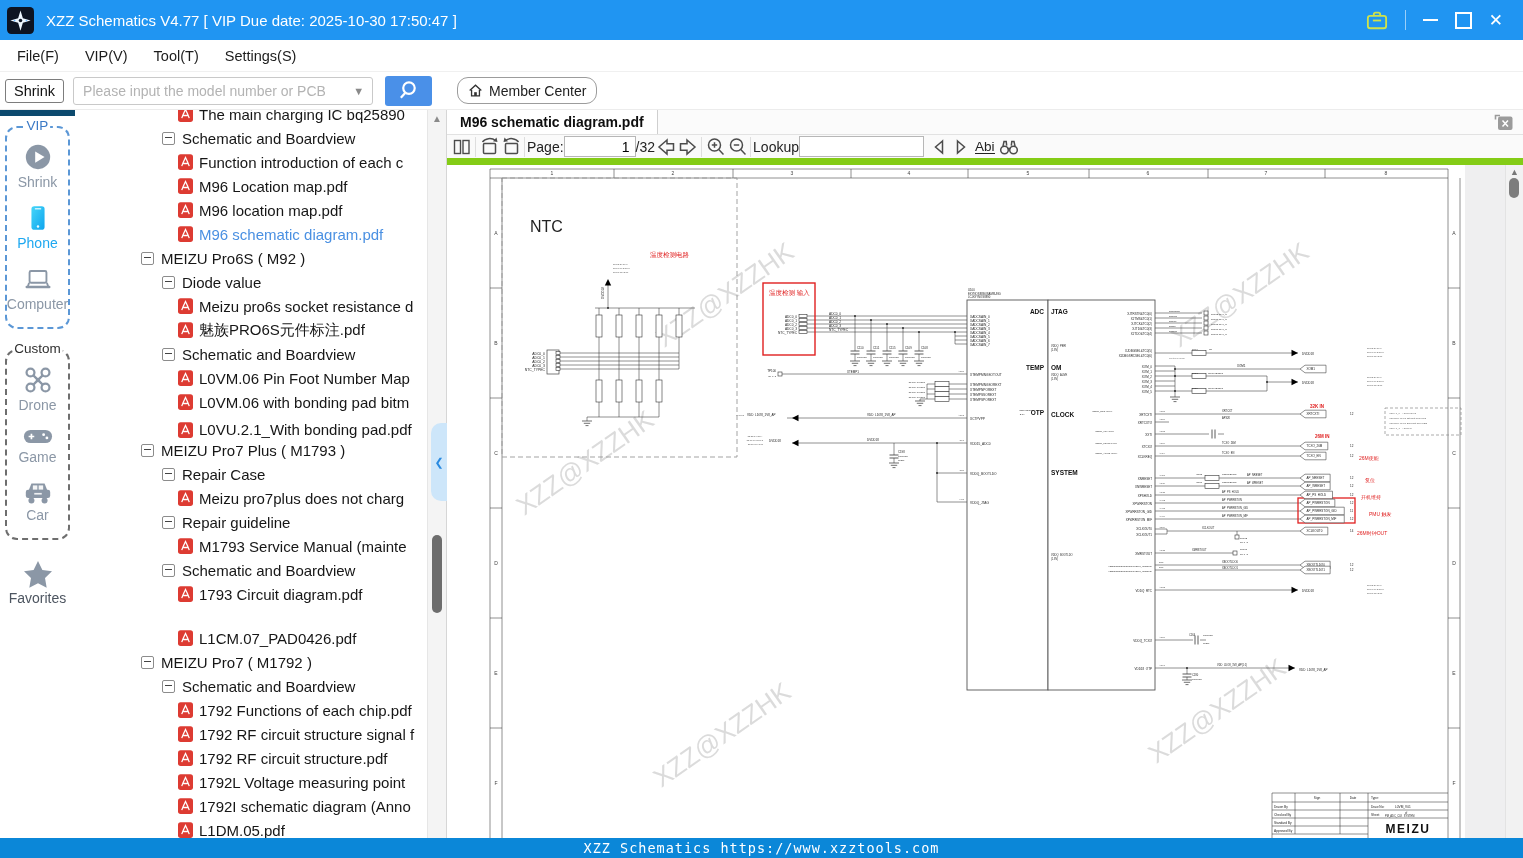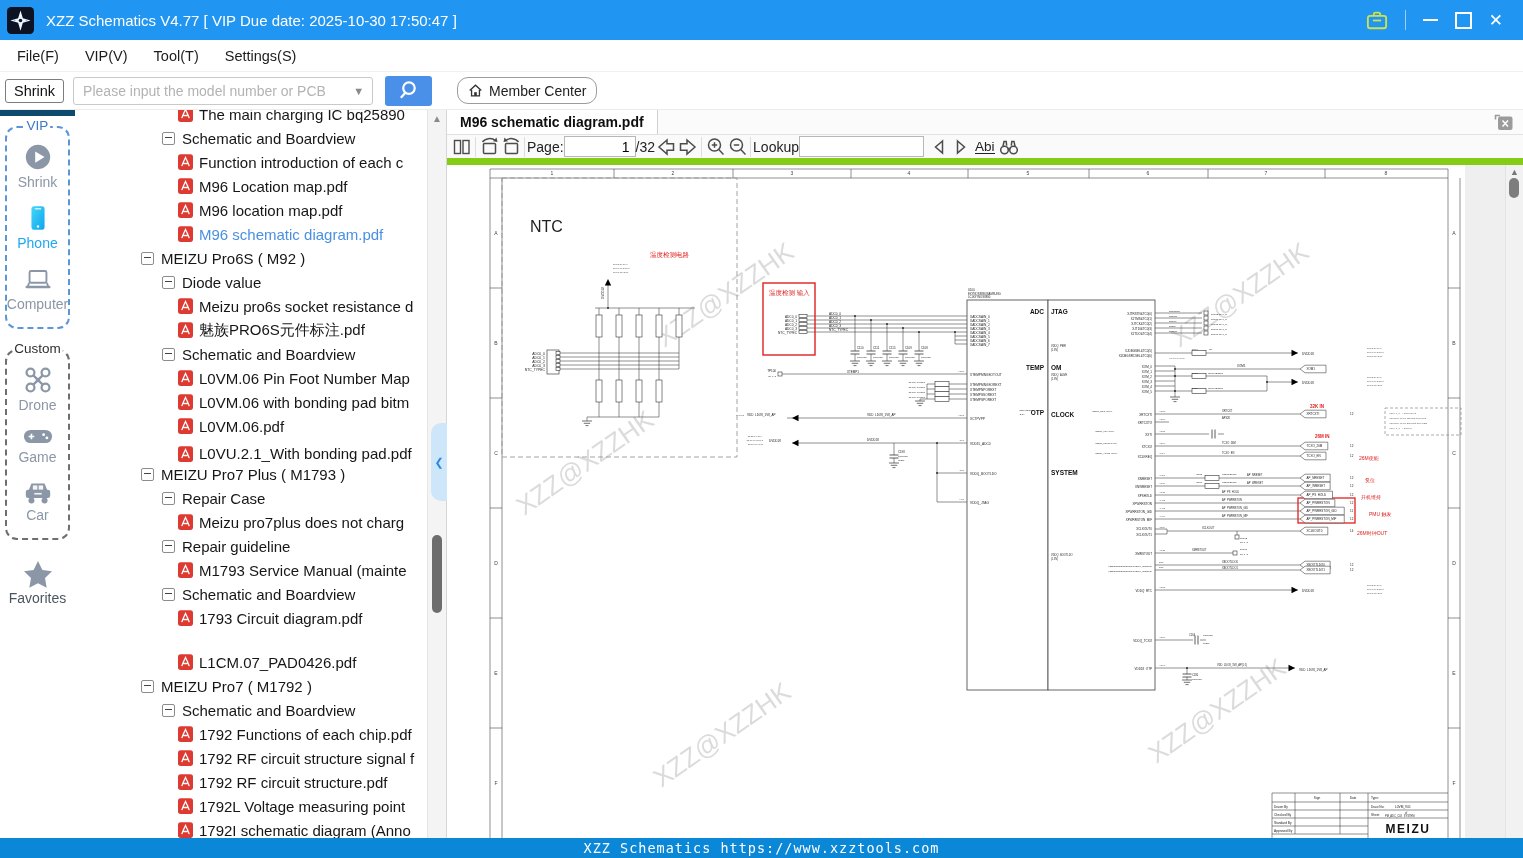--- a/index.html
+++ b/index.html
@@ -345,29 +345,20 @@
           <span class="tlabel">L0VM.06 Pin Foot Number Map</span>
         </div>
         <div class="tree-row" style="padding-left: 103px;">
           <span class="pdficon">
             <svg width="15" height="16" viewBox="0 0 20 21">
               <rect width="20" height="21" rx="3.5" fill="#dd3b32"></rect>
               <path d="M5 16 C7 10.5 9 6.5 10 4.5 C11 6.5 13 10.5 15 16 M7.2 12.5 h5.6" stroke="#fff" stroke-width="1.7" fill="none"></path>
             </svg>
           </span>
           <span class="tlabel">L0VM.06 with bonding pad bitm</span>
-        </div>
-        <div class="tree-row" style="padding-left: 103px;">
-          <span class="pdficon">
-            <svg width="15" height="16" viewBox="0 0 20 21">
-              <rect width="20" height="21" rx="3.5" fill="#dd3b32"></rect>
-              <path d="M5 16 C7 10.5 9 6.5 10 4.5 C11 6.5 13 10.5 15 16 M7.2 12.5 h5.6" stroke="#fff" stroke-width="1.7" fill="none"></path>
-            </svg>
-          </span>
-          <span class="tlabel">L0VM.06.pdf</span>
         </div>
         <div class="tree-row" style="padding-left: 103px; align-items: flex-end;">
           <span class="pdficon">
             <svg width="15" height="16" viewBox="0 0 20 21">
               <rect width="20" height="21" rx="3.5" fill="#dd3b32"></rect>
               <path d="M5 16 C7 10.5 9 6.5 10 4.5 C11 6.5 13 10.5 15 16 M7.2 12.5 h5.6" stroke="#fff" stroke-width="1.7" fill="none"></path>
             </svg>
           </span>
           <span class="tlabel">L0VU.2.1_With bonding pad.pdf</span>
         </div>

